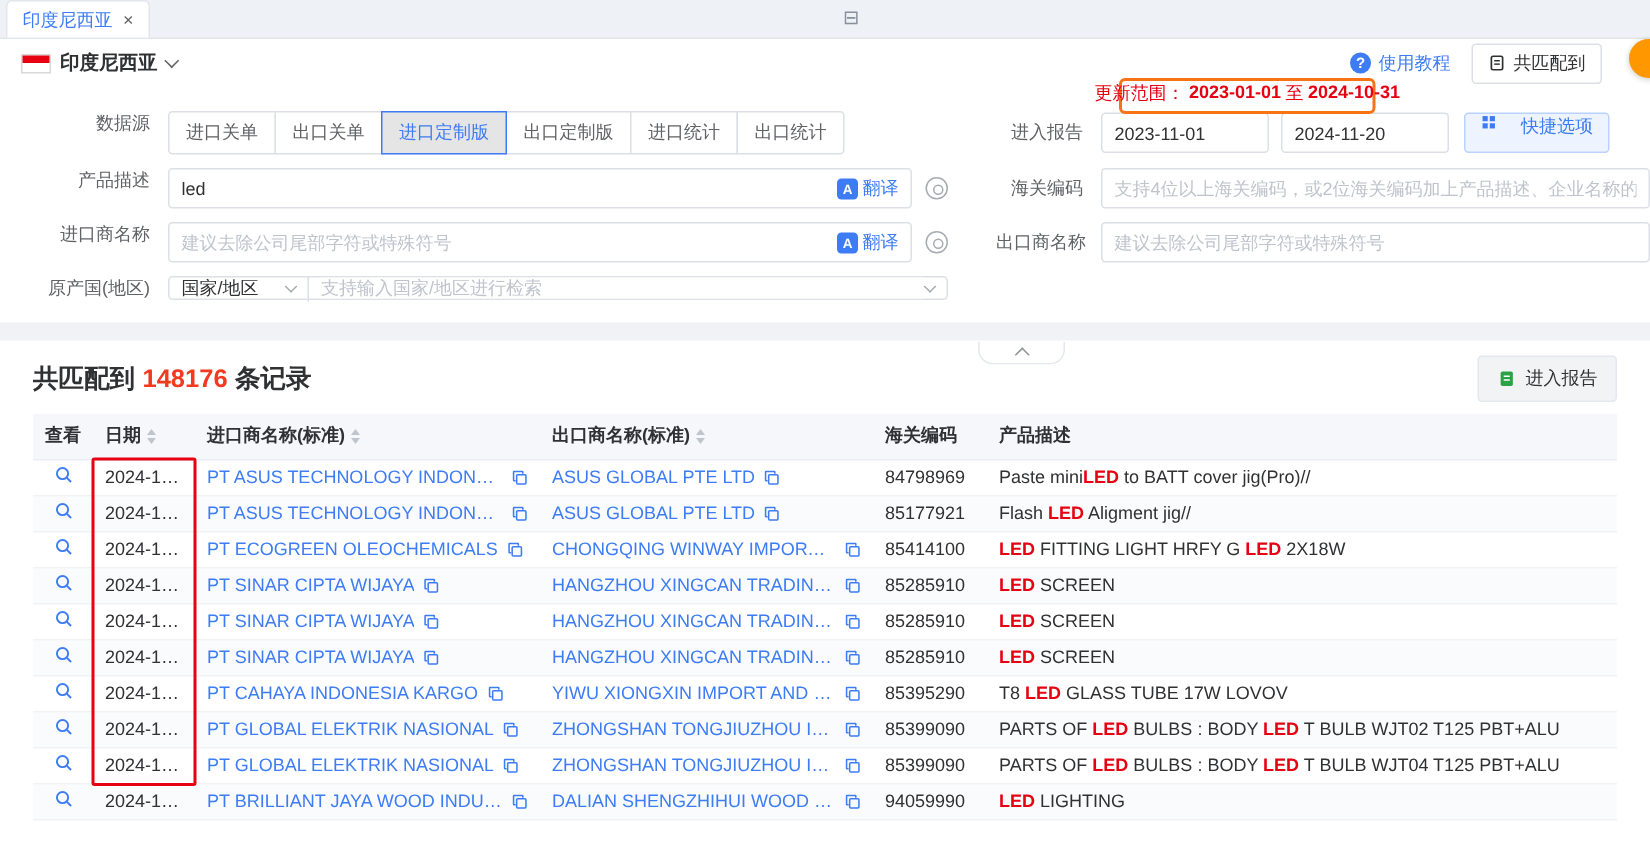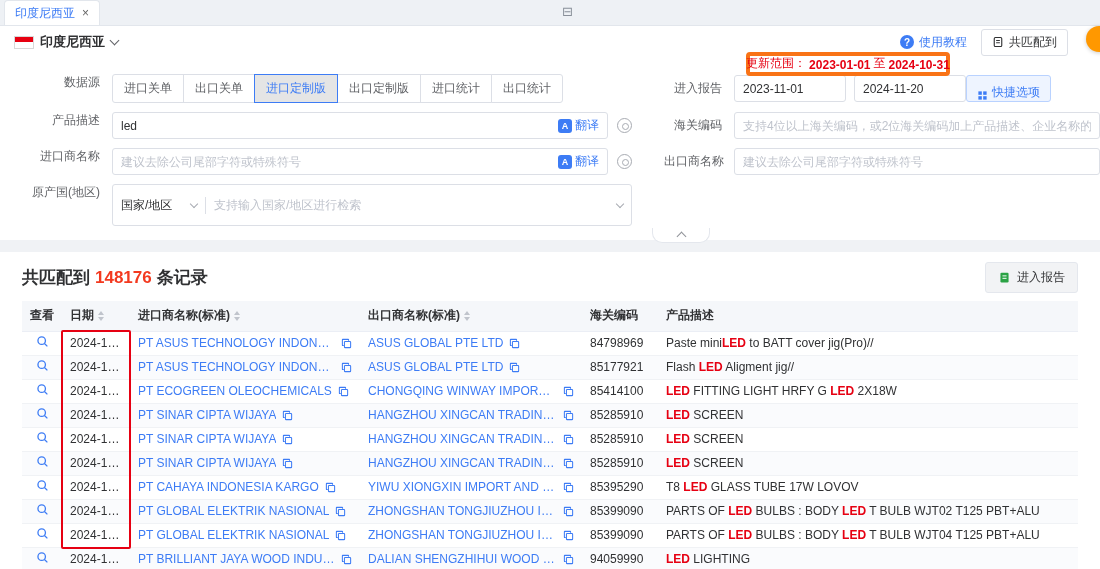--- a/index.html
+++ b/index.html
@@ -24,22 +24,22 @@
   .chev { width: 7px; height: 7px; border-right: 1.5px solid #606266; border-bottom: 1.5px solid #606266; transform: rotate(45deg); margin-top: -3px; }
   .header-right { margin-left: auto; display: flex; align-items: center; gap: 14px; padding-right: 18px; }
   .tutorial-link { display: flex; align-items: center; gap: 5px; color: #3d7cf5; cursor: pointer; }
   .q-icon { width: 14px; height: 14px; border-radius: 50%; background: #3d7cf5; color: #fff; font-size: 10px; font-weight: bold;
             display: inline-flex; align-items: center; justify-content: center; }
   .history-btn { display: flex; align-items: center; gap: 5px; border: 1px solid #dcdfe6; border-radius: 3px; background: #fff;
                  padding: 4px 10px; color: #303133; font-size: 12px; cursor: pointer; }
   .orange-fab { position: absolute; left: 1086px; top: 26px; width: 26px; height: 26px; border-radius: 50%; background: #ff9800;
                 box-shadow: 0 1px 4px rgba(0,0,0,.2); }
   
-  .anno-update { position: absolute; left: 746px; top: 52px; width: 204px; height: 24px; border: 4px solid #f97316; border-radius: 4px;
-                 display: flex; align-items: flex-end; justify-content: center; gap: 3px; z-index: 20; background: #fff; }
+  .anno-update { position: absolute; left: 746px; top: 52px; width: 171px; height: 24px; border: 2px solid #f97316; border-radius: 4px;
+                 display: flex; align-items: flex-start; justify-content: center; gap: 3px; z-index: 20; background: #fff; }
   .anno-update span { color: #e60012; font-size: 12px; white-space: nowrap; }
   .anno-update .d { font-weight: bold; }
   
   .form-area { padding: 16px 0 0 14px; }
   .frow { display: flex; align-items: center; margin-bottom: 9px; }
   .fleft { width: 650px; display: flex; align-items: flex-start; flex: none; }
   .fright { flex: 1; display: flex; align-items: center; }
   .flabel { width: 86px; text-align: right; color: #606266; margin-right: 12px; flex: none; white-space: nowrap; }
   .flabel.r { width: 58px; }
   
@@ -56,24 +56,24 @@
   .inp-wrap input::placeholder { color: #bfc3cc; }
   .left-ctrl { width: 520px; flex: none; display: flex; align-items: center; }
   .translate-btn { display: flex; align-items: center; gap: 3px; color: #3d7cf5; cursor: pointer; flex: none; margin-left: 6px; }
   .tr-badge { width: 14px; height: 14px; background: #3d7cf5; border-radius: 3px; color: #fff; font-size: 9px; font-weight: bold;
               display: inline-flex; align-items: center; justify-content: center; }
   .circle-ico { width: 15px; height: 15px; border-radius: 50%; border: 1.5px solid #a8abb2; margin-left: 9px; flex: none; position: relative; cursor: pointer; }
   .circle-ico::after { content:""; position:absolute; left:3.5px; top:3.5px; width:5px; height:5px; border-radius:50%; border:1px solid #a8abb2; }
   
   .date-inp { width: 112px; flex: none; }
   .date-sep { width: 8px; }
-  .quick-btn { display: flex; align-items: flex-end; gap: 4px; background: #eef4ff; border: 1px solid #b9d2ff;
+  .quick-btn { margin-left: 10px; display: flex; align-items: flex-start; gap: 16px; background: #eef4ff; border: 1px solid #b9d2ff;
                color: #3d7cf5; border-radius: 3px; height: 27px; padding: 0 10px; cursor: pointer; white-space: nowrap; font-family: inherit; font-size: 12px; }
   
-  .origin-ctrl { width: 520px; flex: none; display: flex; align-items: center; border: 1px solid #dcdfe6; border-radius: 3px; height: 42px; background:#fff; }
+  .origin-ctrl { width: 520px; flex: none; display: flex; align-items: center; border: 1px solid #dcdfe6; border-radius: 3px; height: 16px; background:#fff; }
   .origin-sel { width: 92px; flex: none; display: flex; align-items: center; justify-content: space-between; padding: 0 8px; color: #303133; cursor: pointer; }
   .origin-div { width: 1px; height: 17px; background: #dcdfe6; flex: none; }
   .origin-inp { flex: 1; display: flex; align-items: center; padding: 0 8px; }
   .origin-inp input { border: none; outline: none; flex: 1; font-size: 12px; font-family: inherit; }
   .origin-inp input::placeholder { color: #bfc3cc; }
   .chev-sm { width: 6px; height: 6px; border-right: 1.2px solid #a8abb2; border-bottom: 1.2px solid #a8abb2; transform: rotate(45deg); margin-top: -3px; flex:none; }
   
   .chk-row { display: flex; align-items: center; gap: 26px; margin: 12px 0 0 10px; }
   .chk { display: flex; align-items: center; gap: 6px; color: #606266; cursor: pointer; }
   .chk .box { width: 13px; height: 13px; border: 1px solid #c6cad1; border-radius: 2px; background: #fff; }

